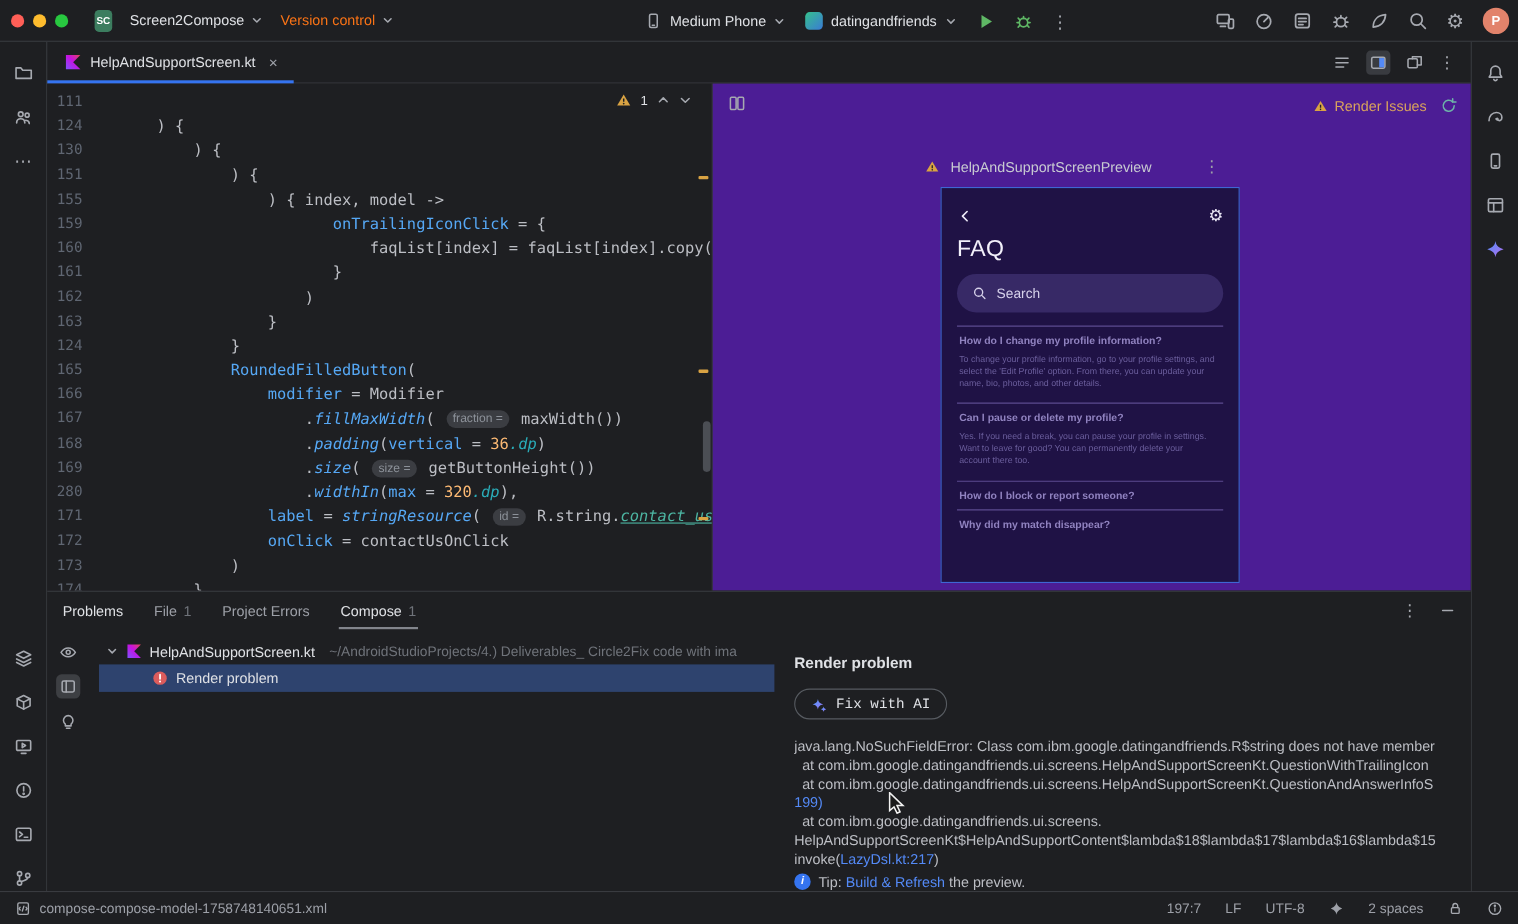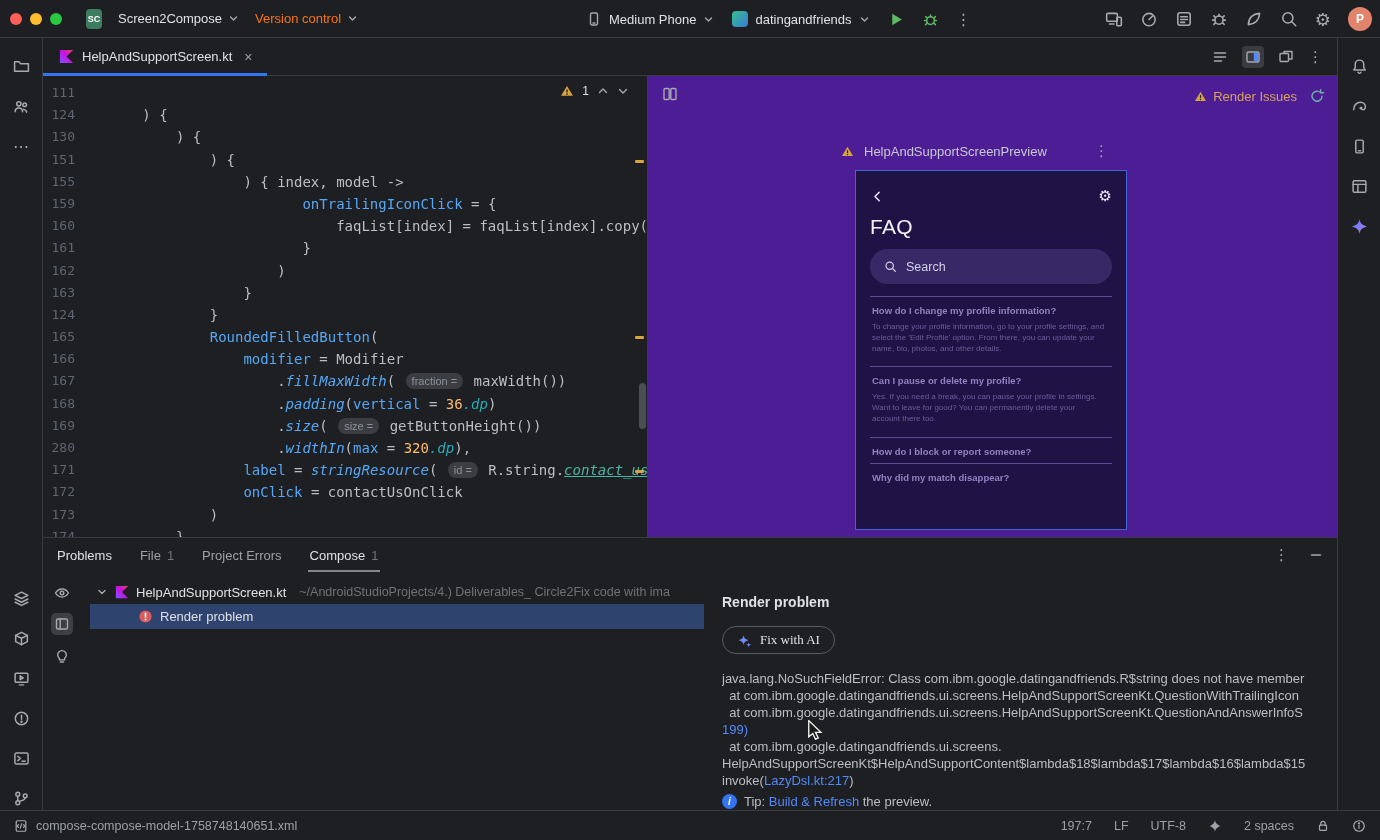--- a/index.html
+++ b/index.html
@@ -98,21 +98,21 @@
   .strip-chip.sel{background:#3d3f43;}
   .p-tree{width:630px;flex:0 0 630px;padding-top:8px;overflow:hidden;}
   .tree-row{height:24px;display:flex;align-items:center;gap:7px;padding-left:16px;white-space:nowrap;overflow:hidden;}
   .tree-file{color:#dfe1e5;}
   .tree-path{color:#6f737a;font-size:12.5px;margin-left:6px;overflow:hidden;text-overflow:clip;}
   .tree-row.selected{height:25px;margin-left:10px;width:566px;padding-left:48px;background:#2e436e;}
   .p-detail{flex:1;padding:22px 0 0 12px;overflow:hidden;}
   .detail-title{font-size:14px;font-weight:bold;color:#dfe1e5;}
   .fix-btn{margin-top:16px;display:inline-flex;align-items:center;gap:8px;height:28px;padding:0 14px;
     border:1px solid #575b61;border-radius:14px;background:transparent;color:#dfe1e5;font-size:13px;
-    font-family:Liberation Serif, serif;}
+    font-family:Liberation Mono, monospace;}
   .trace{margin-top:16px;line-height:17px;color:#bcbec4;font-size:13px;}
   .trace-line{white-space:pre;overflow:hidden;}
   .trace-link{color:#548af7;cursor:pointer;}
   .tip{margin-top:5px;display:flex;align-items:center;gap:7px;font-size:13px;color:#bcbec4;}
   .tip-link{color:#548af7;cursor:pointer;}
   .tip-badge{width:15px;height:15px;border-radius:50%;background:#3574f0;color:#fff;font-size:10px;
     font-weight:bold;display:flex;align-items:center;justify-content:center;font-style:italic;}
 
   
   .statusbar{position:absolute;left:0;right:0;bottom:0;height:30px;border-top:1px solid #393b40;

